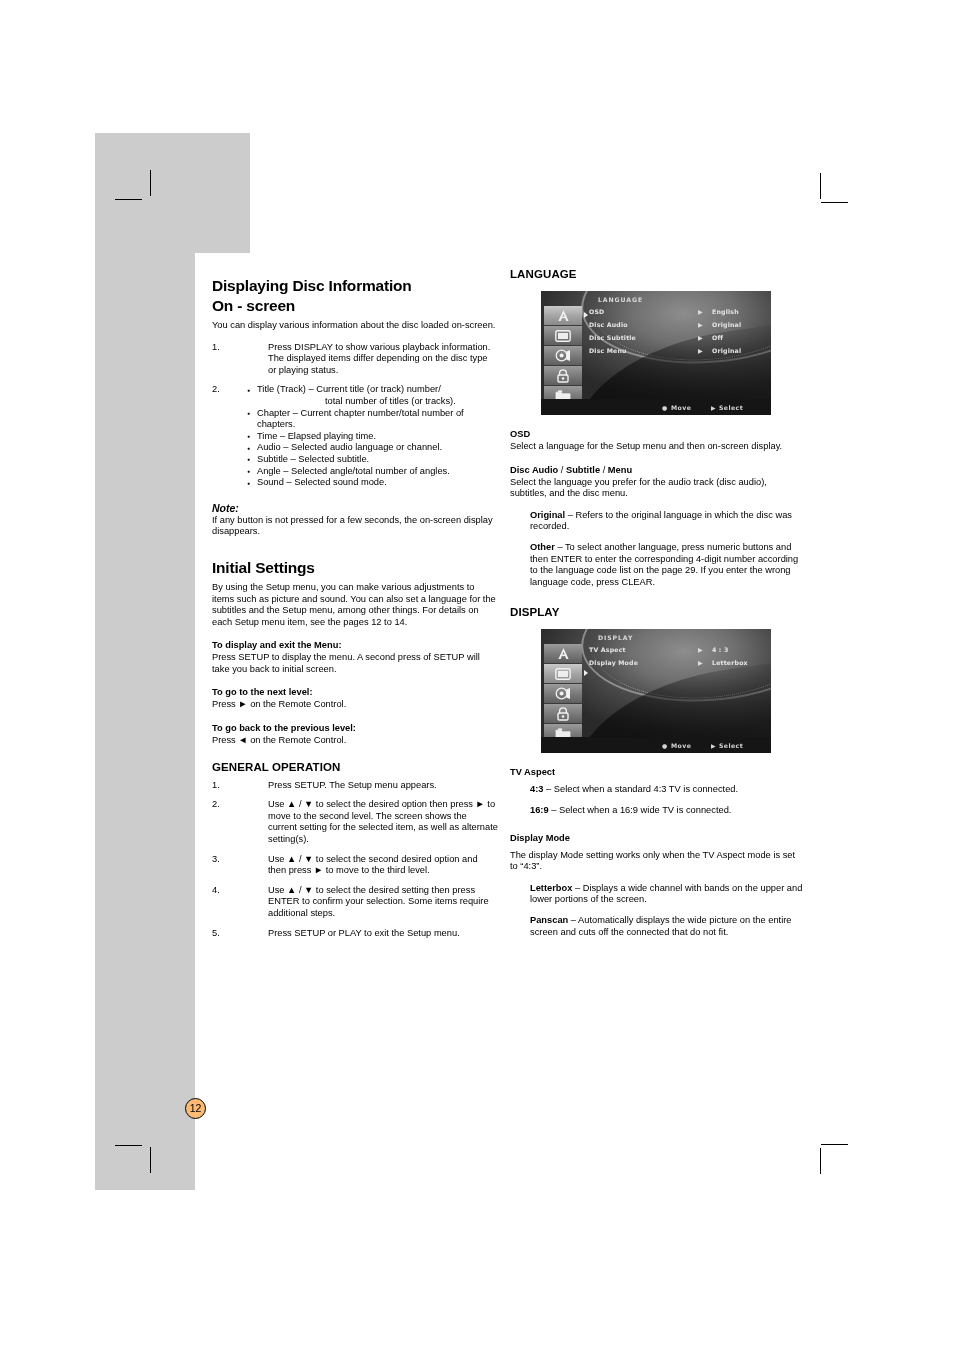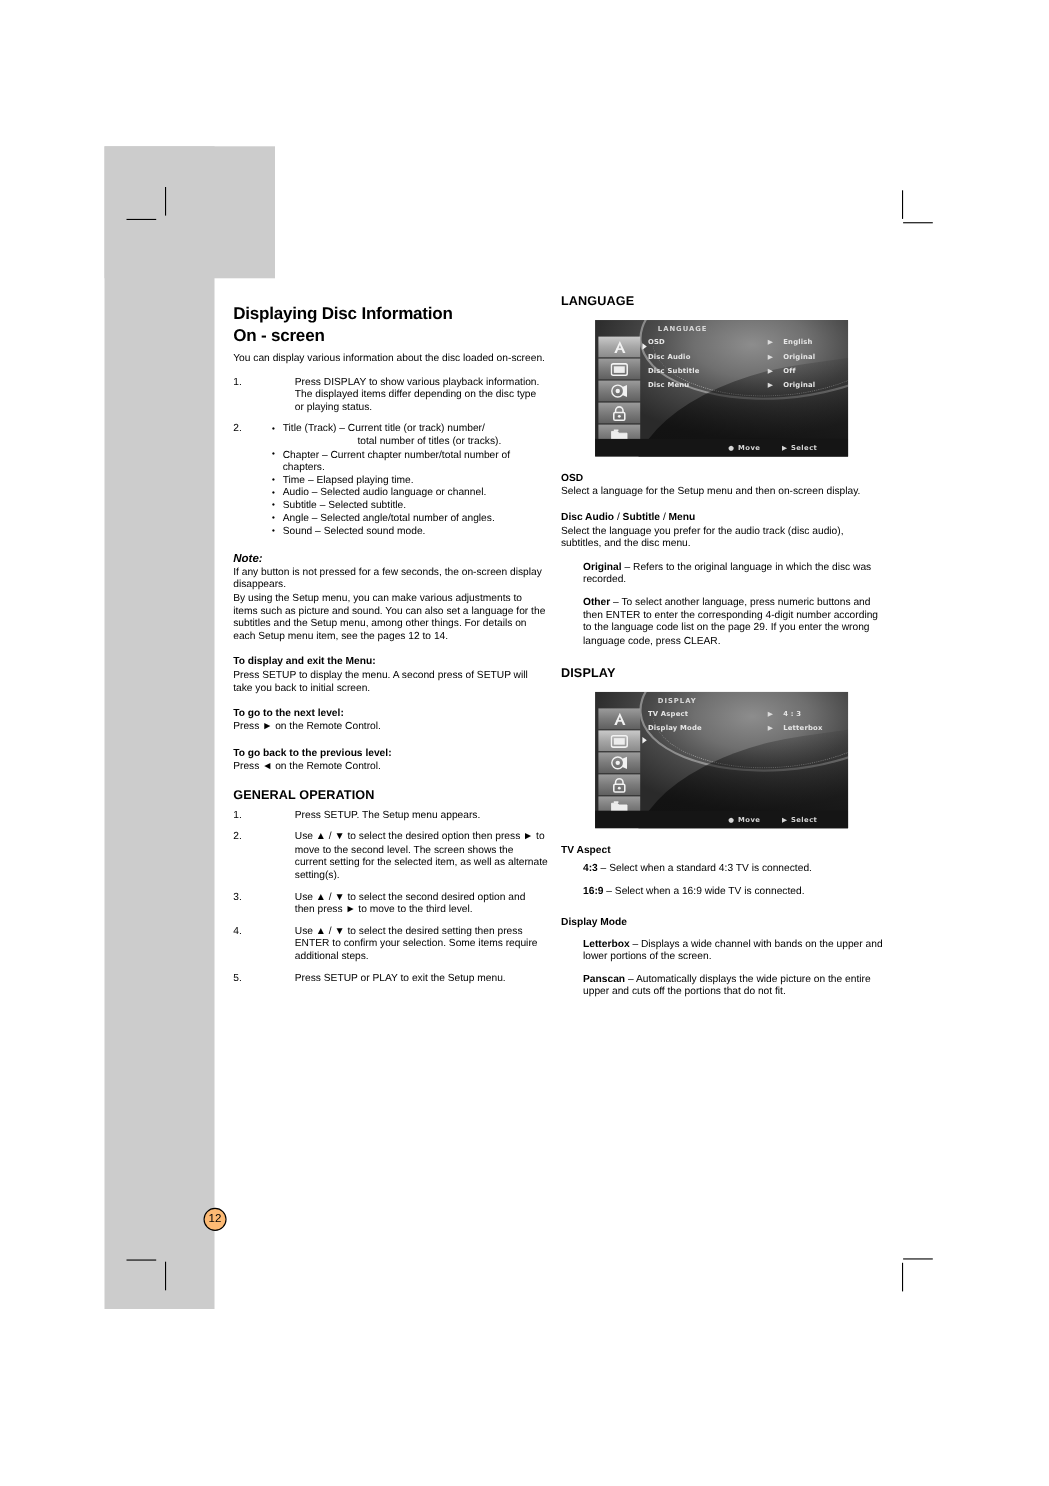--- a/index.html
+++ b/index.html
@@ -340,20 +340,21 @@
           <li><span>Subtitle – Selected subtitle.</span></li>
           <li><span>Angle – Selected angle/total number of angles.</span></li>
           <li><span>Sound – Selected sound mode.</span></li>
         </ul>
       </li>
     </ol>
 
     <div class="note-head">Note:</div>
     <p class="body">If any button is not pressed for a few seconds, the on-screen display disappears.</p>
 
+    <h1 class="title second">Initial Settings</h1>
     <p class="body">By using the Setup menu, you can make various adjustments to items such as picture and sound. You can also set a language for the subtitles and the Setup menu, among other things. For details on each Setup menu item, see  the pages 12 to 14.</p>
 
     <h3 class="sub">To display and exit the Menu:</h3>
     <p class="body">Press SETUP to display the menu. A second press of SETUP will take you back to initial screen.</p>
 
     <h3 class="sub">To go to the next level:</h3>
     <p class="body">Press ► on the Remote Control.</p>
 
     <h3 class="sub">To go back to the previous level:</h3>
     <p class="body">Press ◄ on the Remote Control.</p>
@@ -551,24 +552,25 @@
 
     <p class="indent" style="margin-top:7px;">
       <b>4:3</b><span> – Select when a standard 4:3 TV is connected.</span>
     </p>
 
     <p class="indent2">
       <b>16:9</b><span> – Select when a 16:9 wide TV is connected.</span>
     </p>
 
     <h3 class="sub" style="margin-top:16px;">Display Mode</h3>
+    <p class="body" style="margin-top:7px;">The display Mode setting works only when the TV Aspect mode is set to “4:3”.</p>
 
     <p class="indent">
       <b>Letterbox</b><span> – Displays a wide channel with bands on the upper and lower portions of the screen.</span>
     </p>
 
     <p class="indent2">
-      <b>Panscan</b><span> – Automatically displays the wide picture on the entire upper and cuts off the portions that do not fit.</span>
+      <b>Panscan</b><span> – Automatically displays the wide picture on the entire screen and cuts off the connected that do not fit.</span>
     </p>
 
   </div>
 
 </div>
 
 </body></html>

